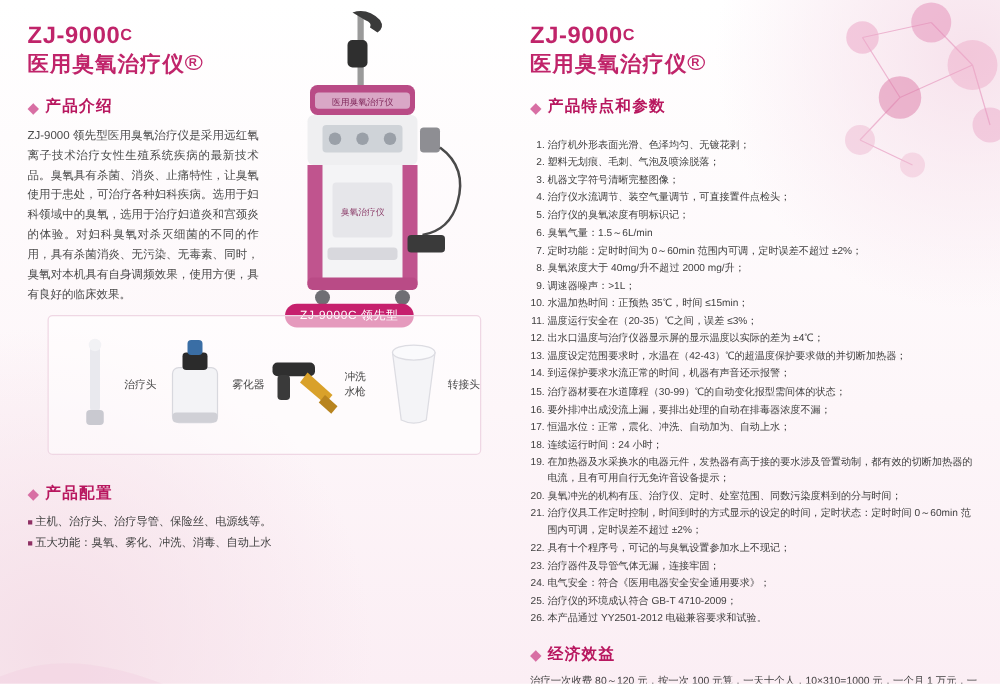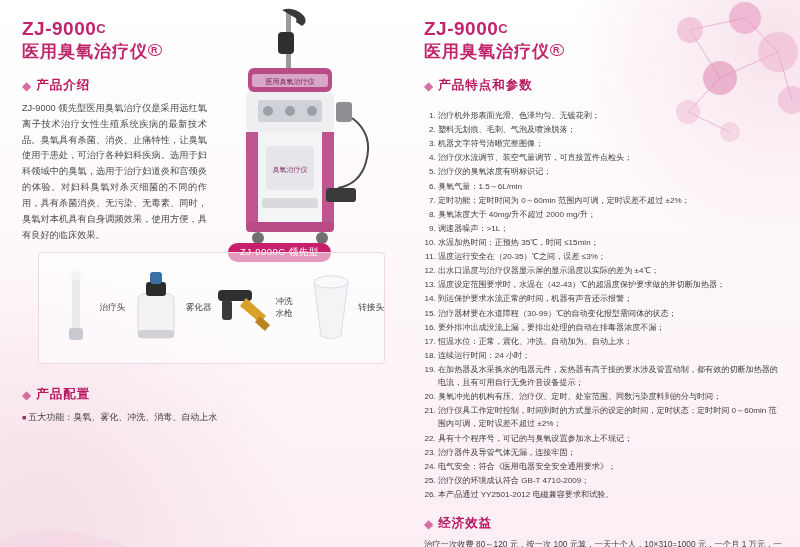--- a/index.html
+++ b/index.html
@@ -178,20 +178,21 @@
       <div class="lbl">转接头</div>
     </div>
   </div>
 
   <div class="cfg">
     <div class="sec-head">
       <span class="mark">◆</span>
       <span class="txt">产品配置</span>
     </div>
     <div class="cfg-list">
+      <div>主机、治疗头、治疗导管、保险丝、电源线等。</div>
       <div>五大功能：臭氧、雾化、冲洗、消毒、自动上水</div>
     </div>
   </div>
 
   <div class="col-right">
     <div class="brand">
       <span>ZJ-9000</span><span class="c">C</span>
     </div>
     <div class="brand-sub">
       <span>医用臭氧治疗仪</span><span class="tm">R</span>

